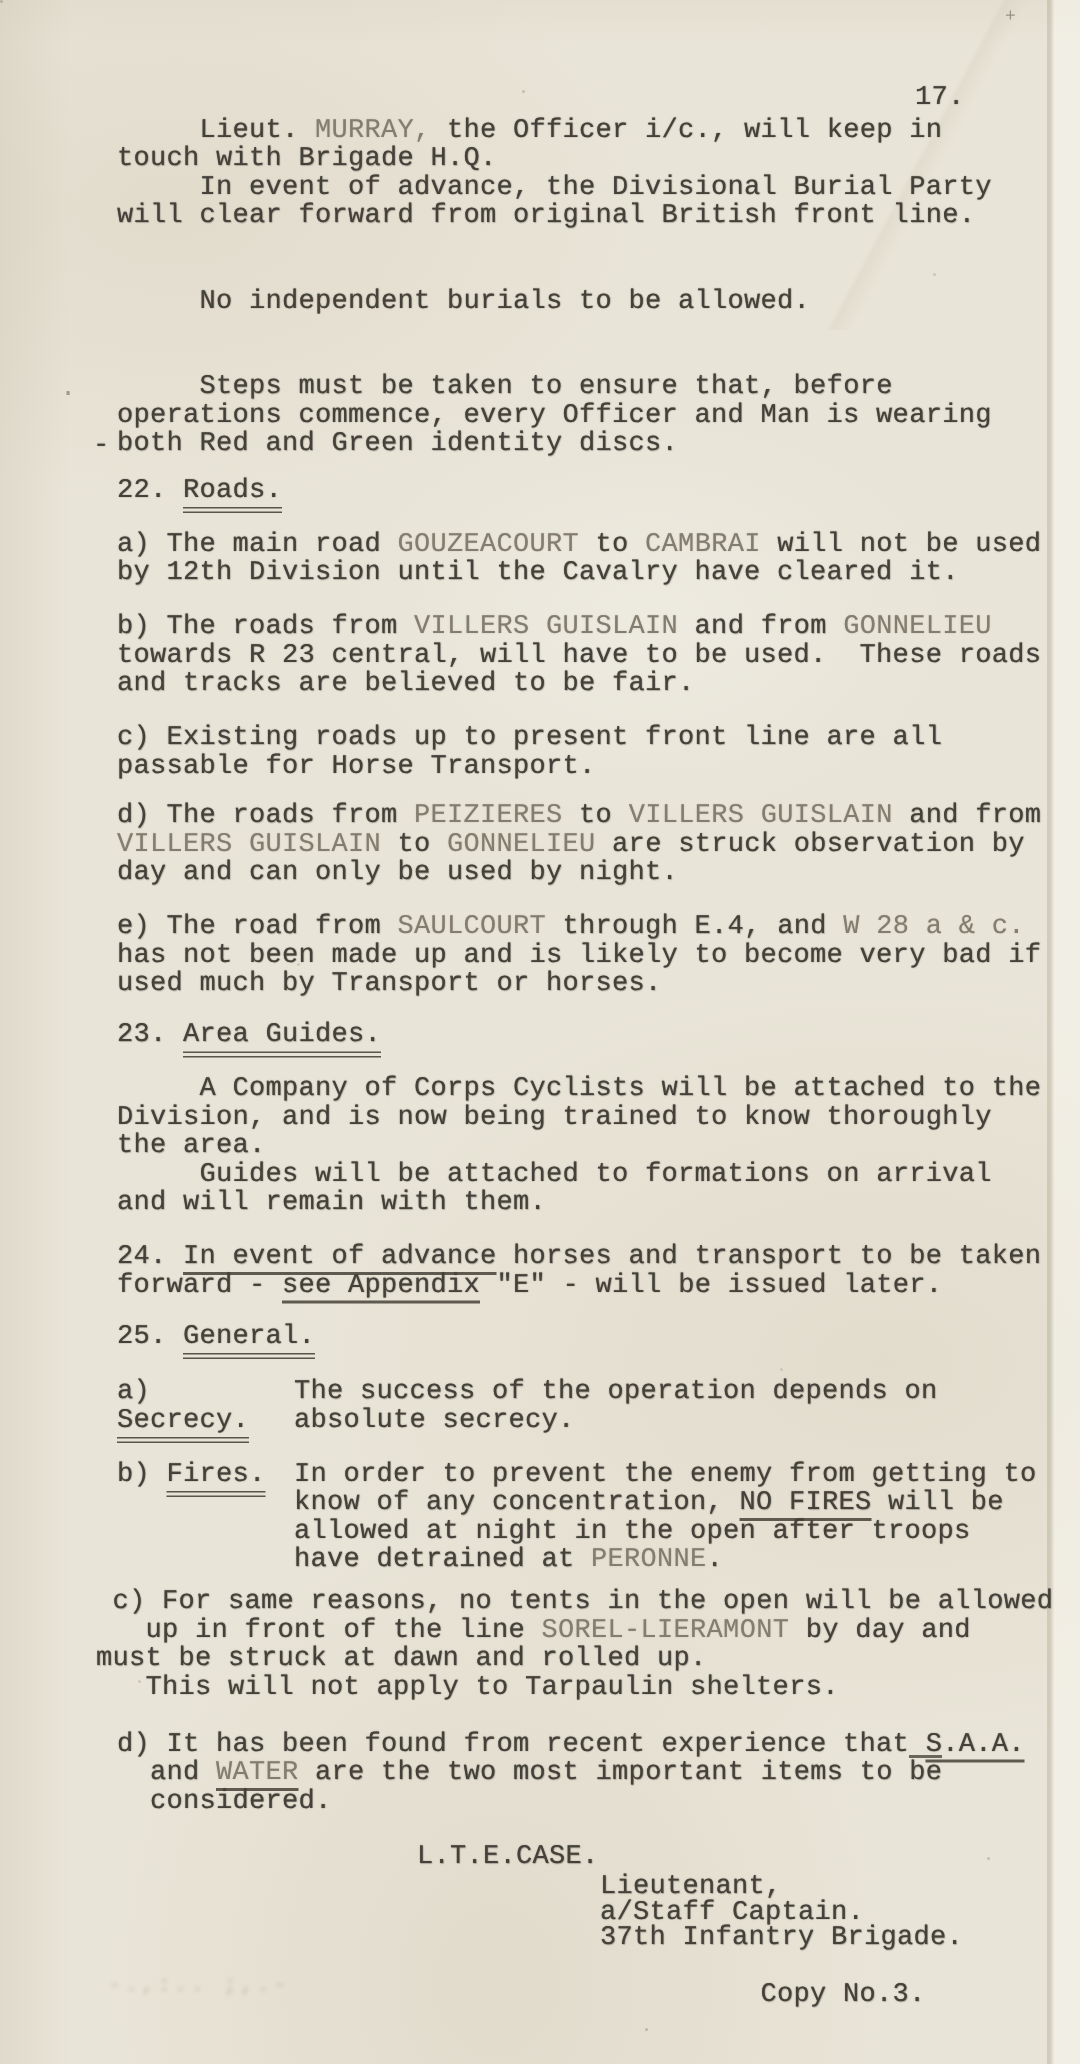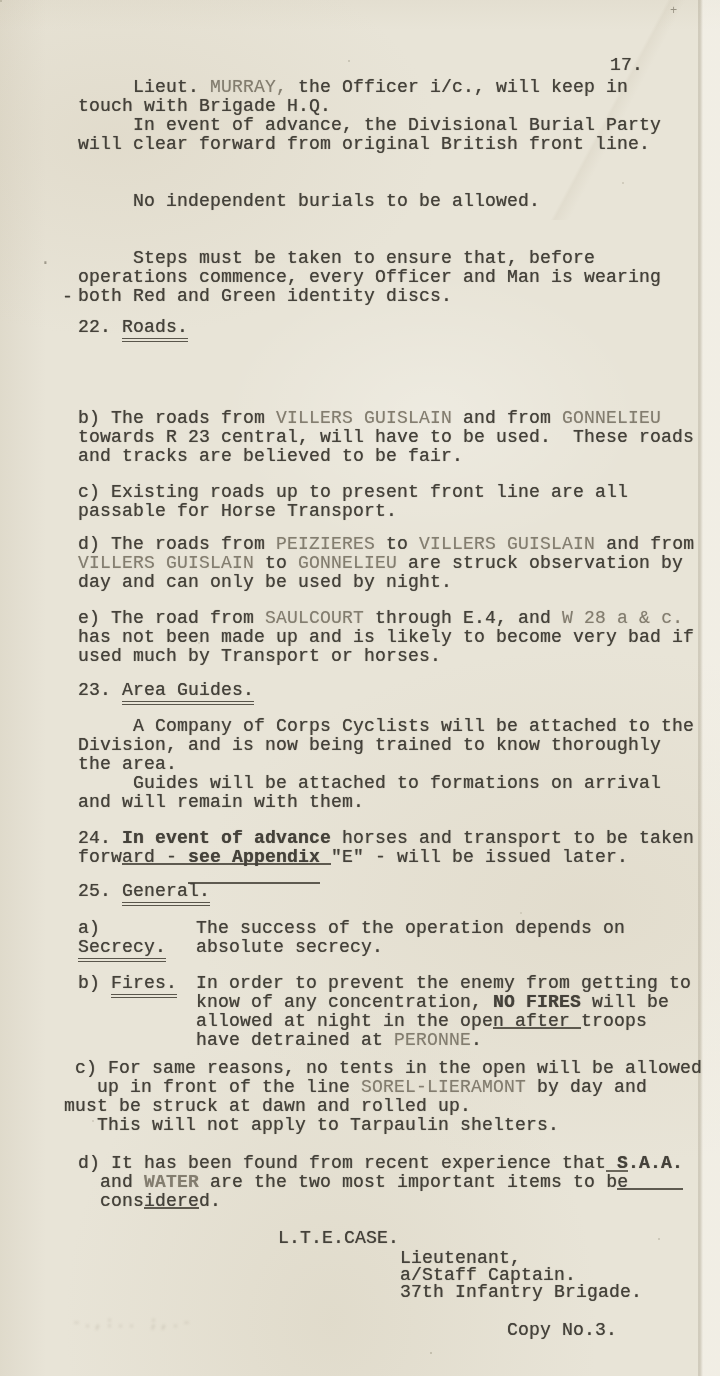--- a/index.html
+++ b/index.html
@@ -22,21 +22,21 @@
     content:"";position:absolute;top:0;right:0;width:260px;height:220px;
     background:linear-gradient(118deg, transparent 55%, rgba(168,156,130,0.10) 56%, transparent 60%);
     pointer-events:none;
   }
   .edge{ 
     position:absolute;top:0;right:0;width:22px;height:100%;
     background:linear-gradient(to right, rgba(126,116,94,0.22) 0 2px, rgba(250,248,242,0.50) 5px 100%);
   }
   .blk{position:absolute;left:78px;width:632px;margin:0;white-space:pre-wrap;}
   .f{color:#837d6f;text-shadow:0 0 0.8px rgba(130,124,110,0.5);text-align:right;}
-  .u{border-bottom:2px solid rgba(64,60,50,0.82);padding-bottom:15px;font-weight:bold;}
+  .u{border-bottom:2px solid rgba(64,60,50,0.82);padding-bottom:0;}
   .d{border-bottom:4px double rgba(64,60,50,0.85);padding-bottom:1px;}
   .o{border-top:2px solid rgba(64,60,50,0.75);}
   .row{position:absolute;left:78px;display:flex;align-items:flex-start;}
   .lab{flex:0 0 118px;white-space:pre-wrap;}
   .txt{flex:0 0 505px;white-space:pre-wrap;}
   .pageno{position:absolute;left:610px;top:24px;margin-top:32px;}
   .corner-mark{position:absolute;left:670px;top:2px;font-size:12px;color:rgba(90,84,70,0.55);text-shadow:none;}
   .margin-dot{position:absolute;left:40px;top:250px;color:rgba(100,94,80,0.55);text-shadow:none;}
   .rel{position:relative;}
   .mdash{position:absolute;left:-16px;top:39px;}
@@ -70,20 +70,22 @@
   <p class="blk" style="top:78px"><span>     Lieut. </span><span class="f">MURRAY,</span><span> the Officer i/c., will keep in
 touch with Brigade H.Q.</span></p>
   <p class="blk" style="top:116px">     In event of advance, the Divisional Burial Party
 will clear forward from original British front line.</p>
   <p class="blk" style="top:192px">     No independent burials to be allowed.</p>
   <p class="blk rel" style="top:249px"><span class="mdash">-</span><span>     Steps must be taken to ensure that, before
 operations commence, every Officer and Man is wearing
 both Red and Green identity discs.</span></p>
 
   <p class="blk" style="top:318px"><span>22. </span><span class="d">Roads.</span></p>
+  <p class="blk" style="top:354px"><span>a) The main road </span><span class="f">GOUZEACOURT</span><span> to </span><span class="f">CAMBRAI</span><span> will not be used
+by 12th Division until the Cavalry have cleared it.</span></p>
   <p class="blk" style="top:409px"><span>b) The roads from </span><span class="f">VILLERS GUISLAIN</span><span> and from </span><span class="f">GONNELIEU</span><span>
 towards R 23 central, will have to be used.  These roads
 and tracks are believed to be fair.</span></p>
   <p class="blk" style="top:483px">c) Existing roads up to present front line are all
 passable for Horse Transport.</p>
   <p class="blk" style="top:535px"><span>d) The roads from </span><span class="f">PEIZIERES</span><span> to </span><span class="f">VILLERS GUISLAIN</span><span> and from
 </span><span class="f">VILLERS GUISLAIN</span><span> to </span><span class="f">GONNELIEU</span><span> are struck observation by
 day and can only be used by night.</span></p>
   <p class="blk" style="top:609px"><span>e) The road from </span><span class="f">SAULCOURT</span><span> through E.4, and </span><span class="f">W 28 a &amp; c.</span><span>
 has not been made up and is likely to become very bad if

